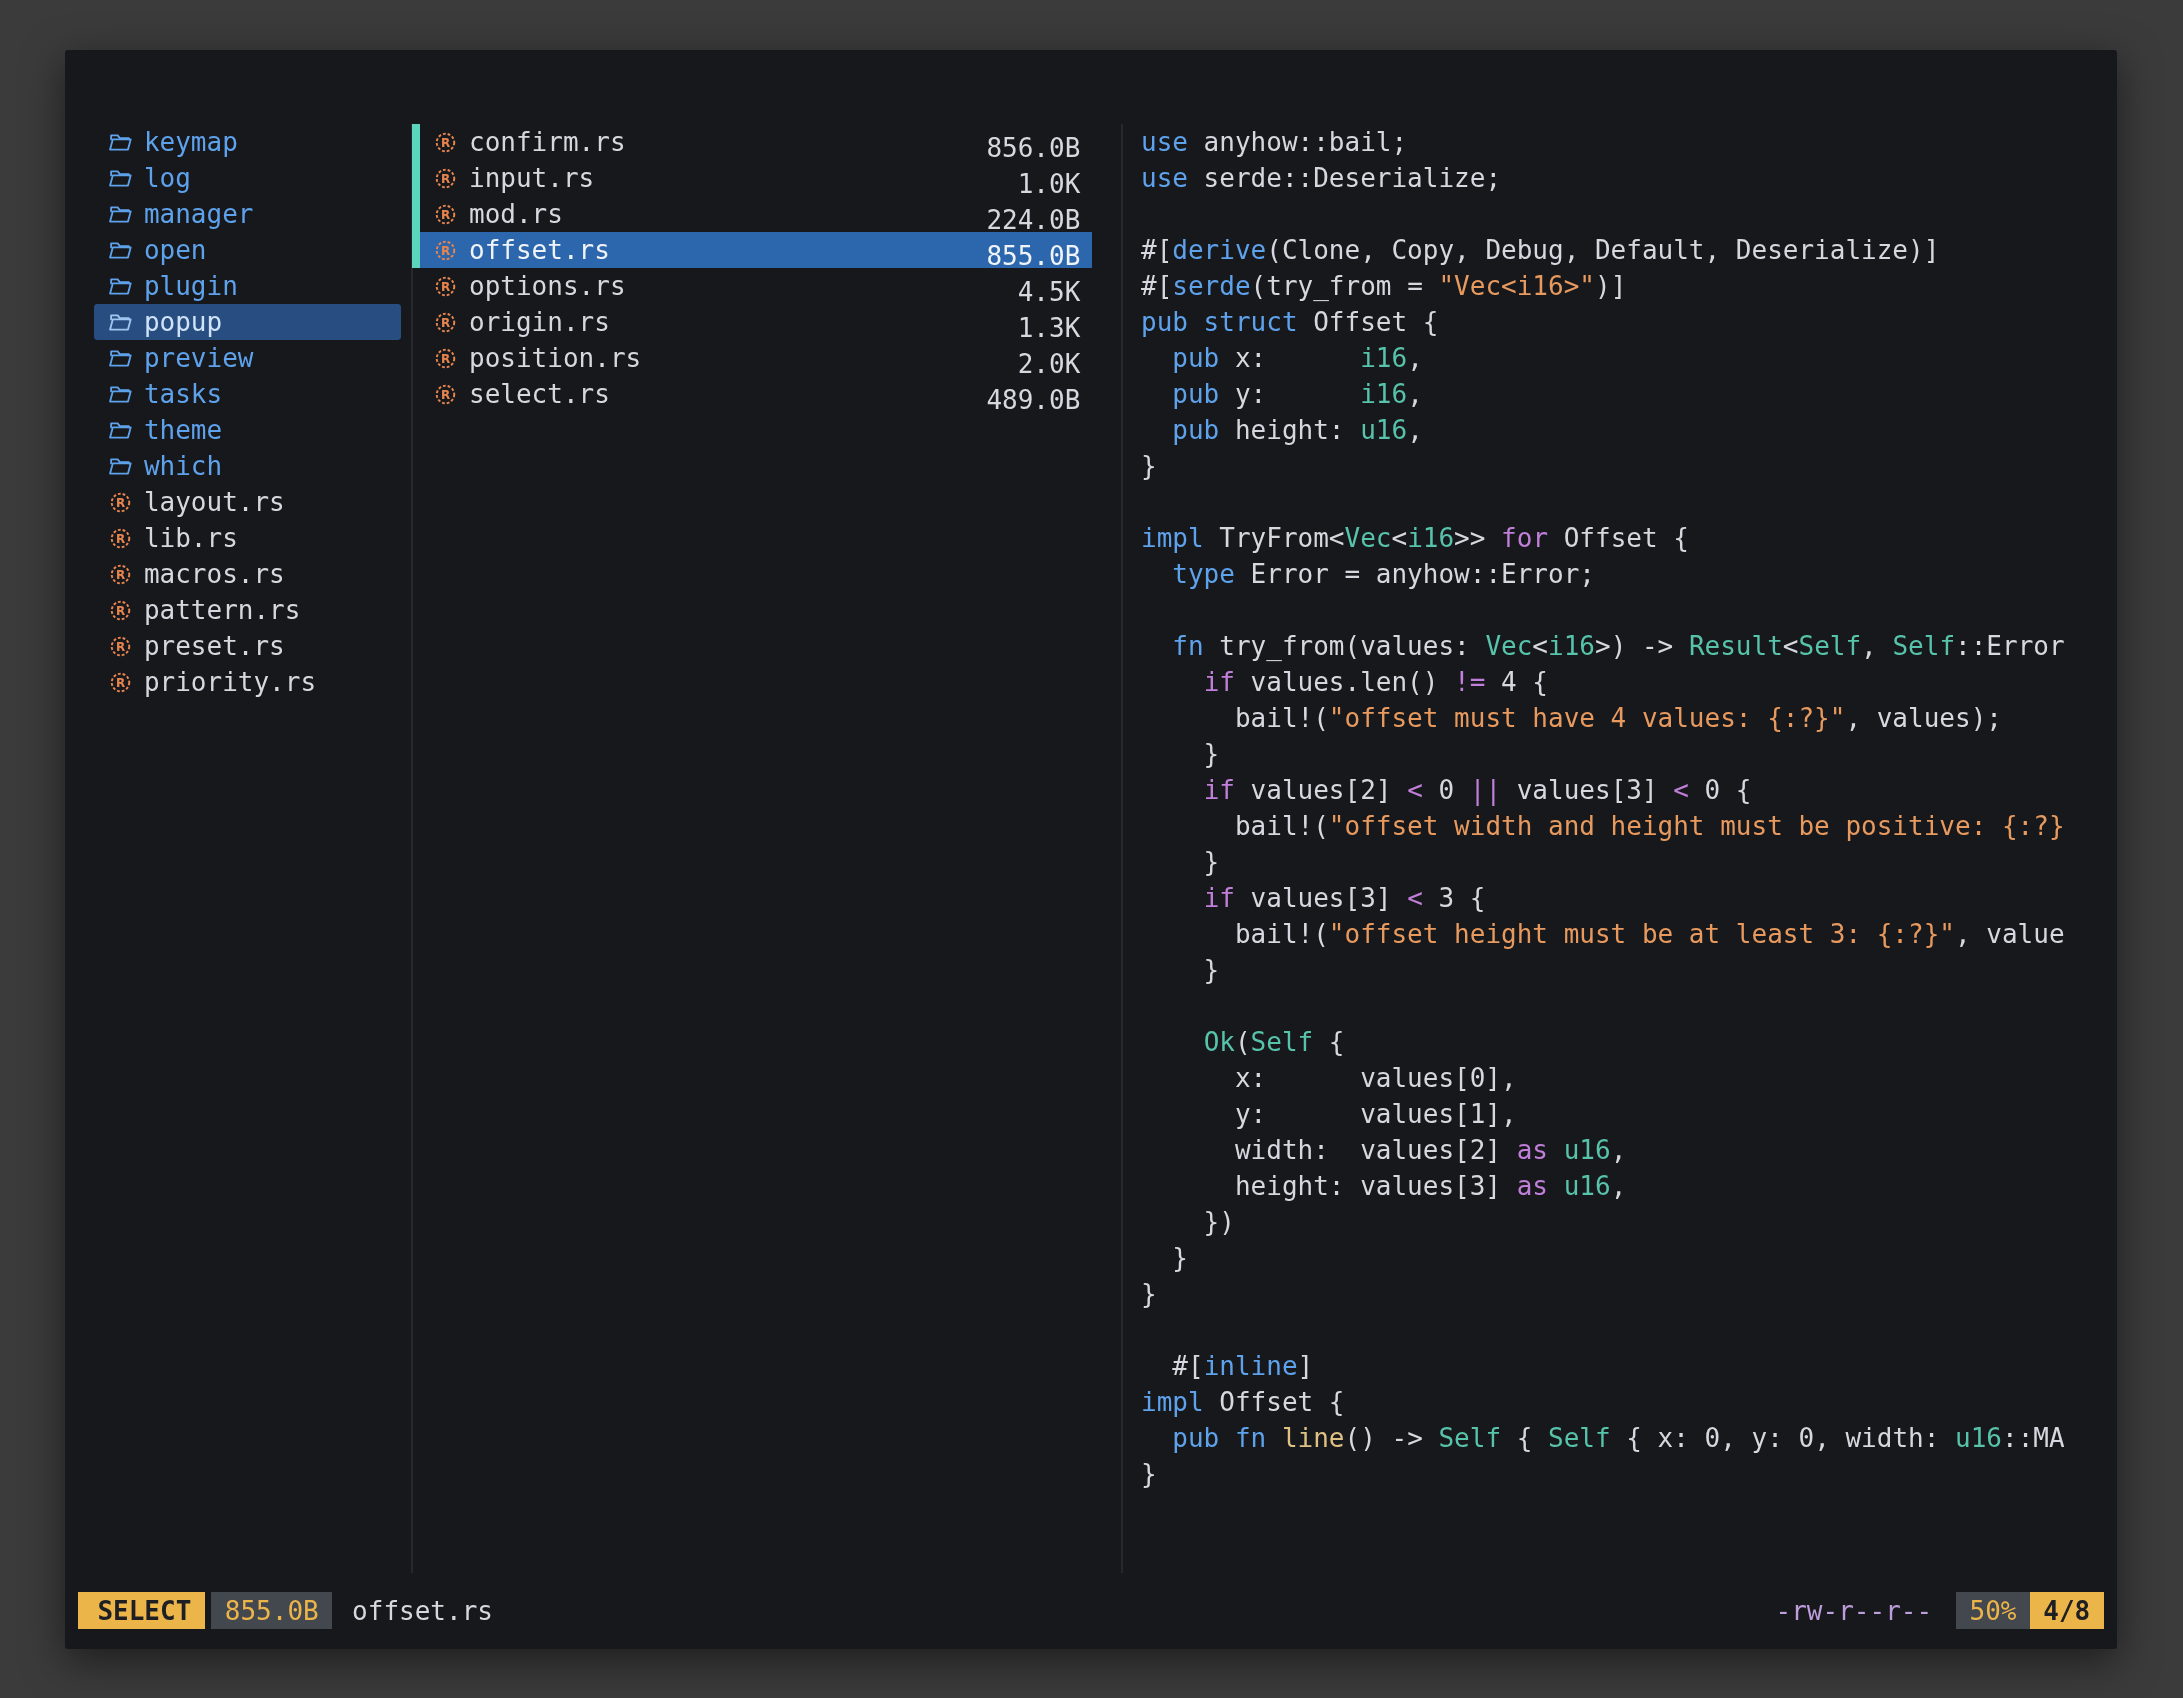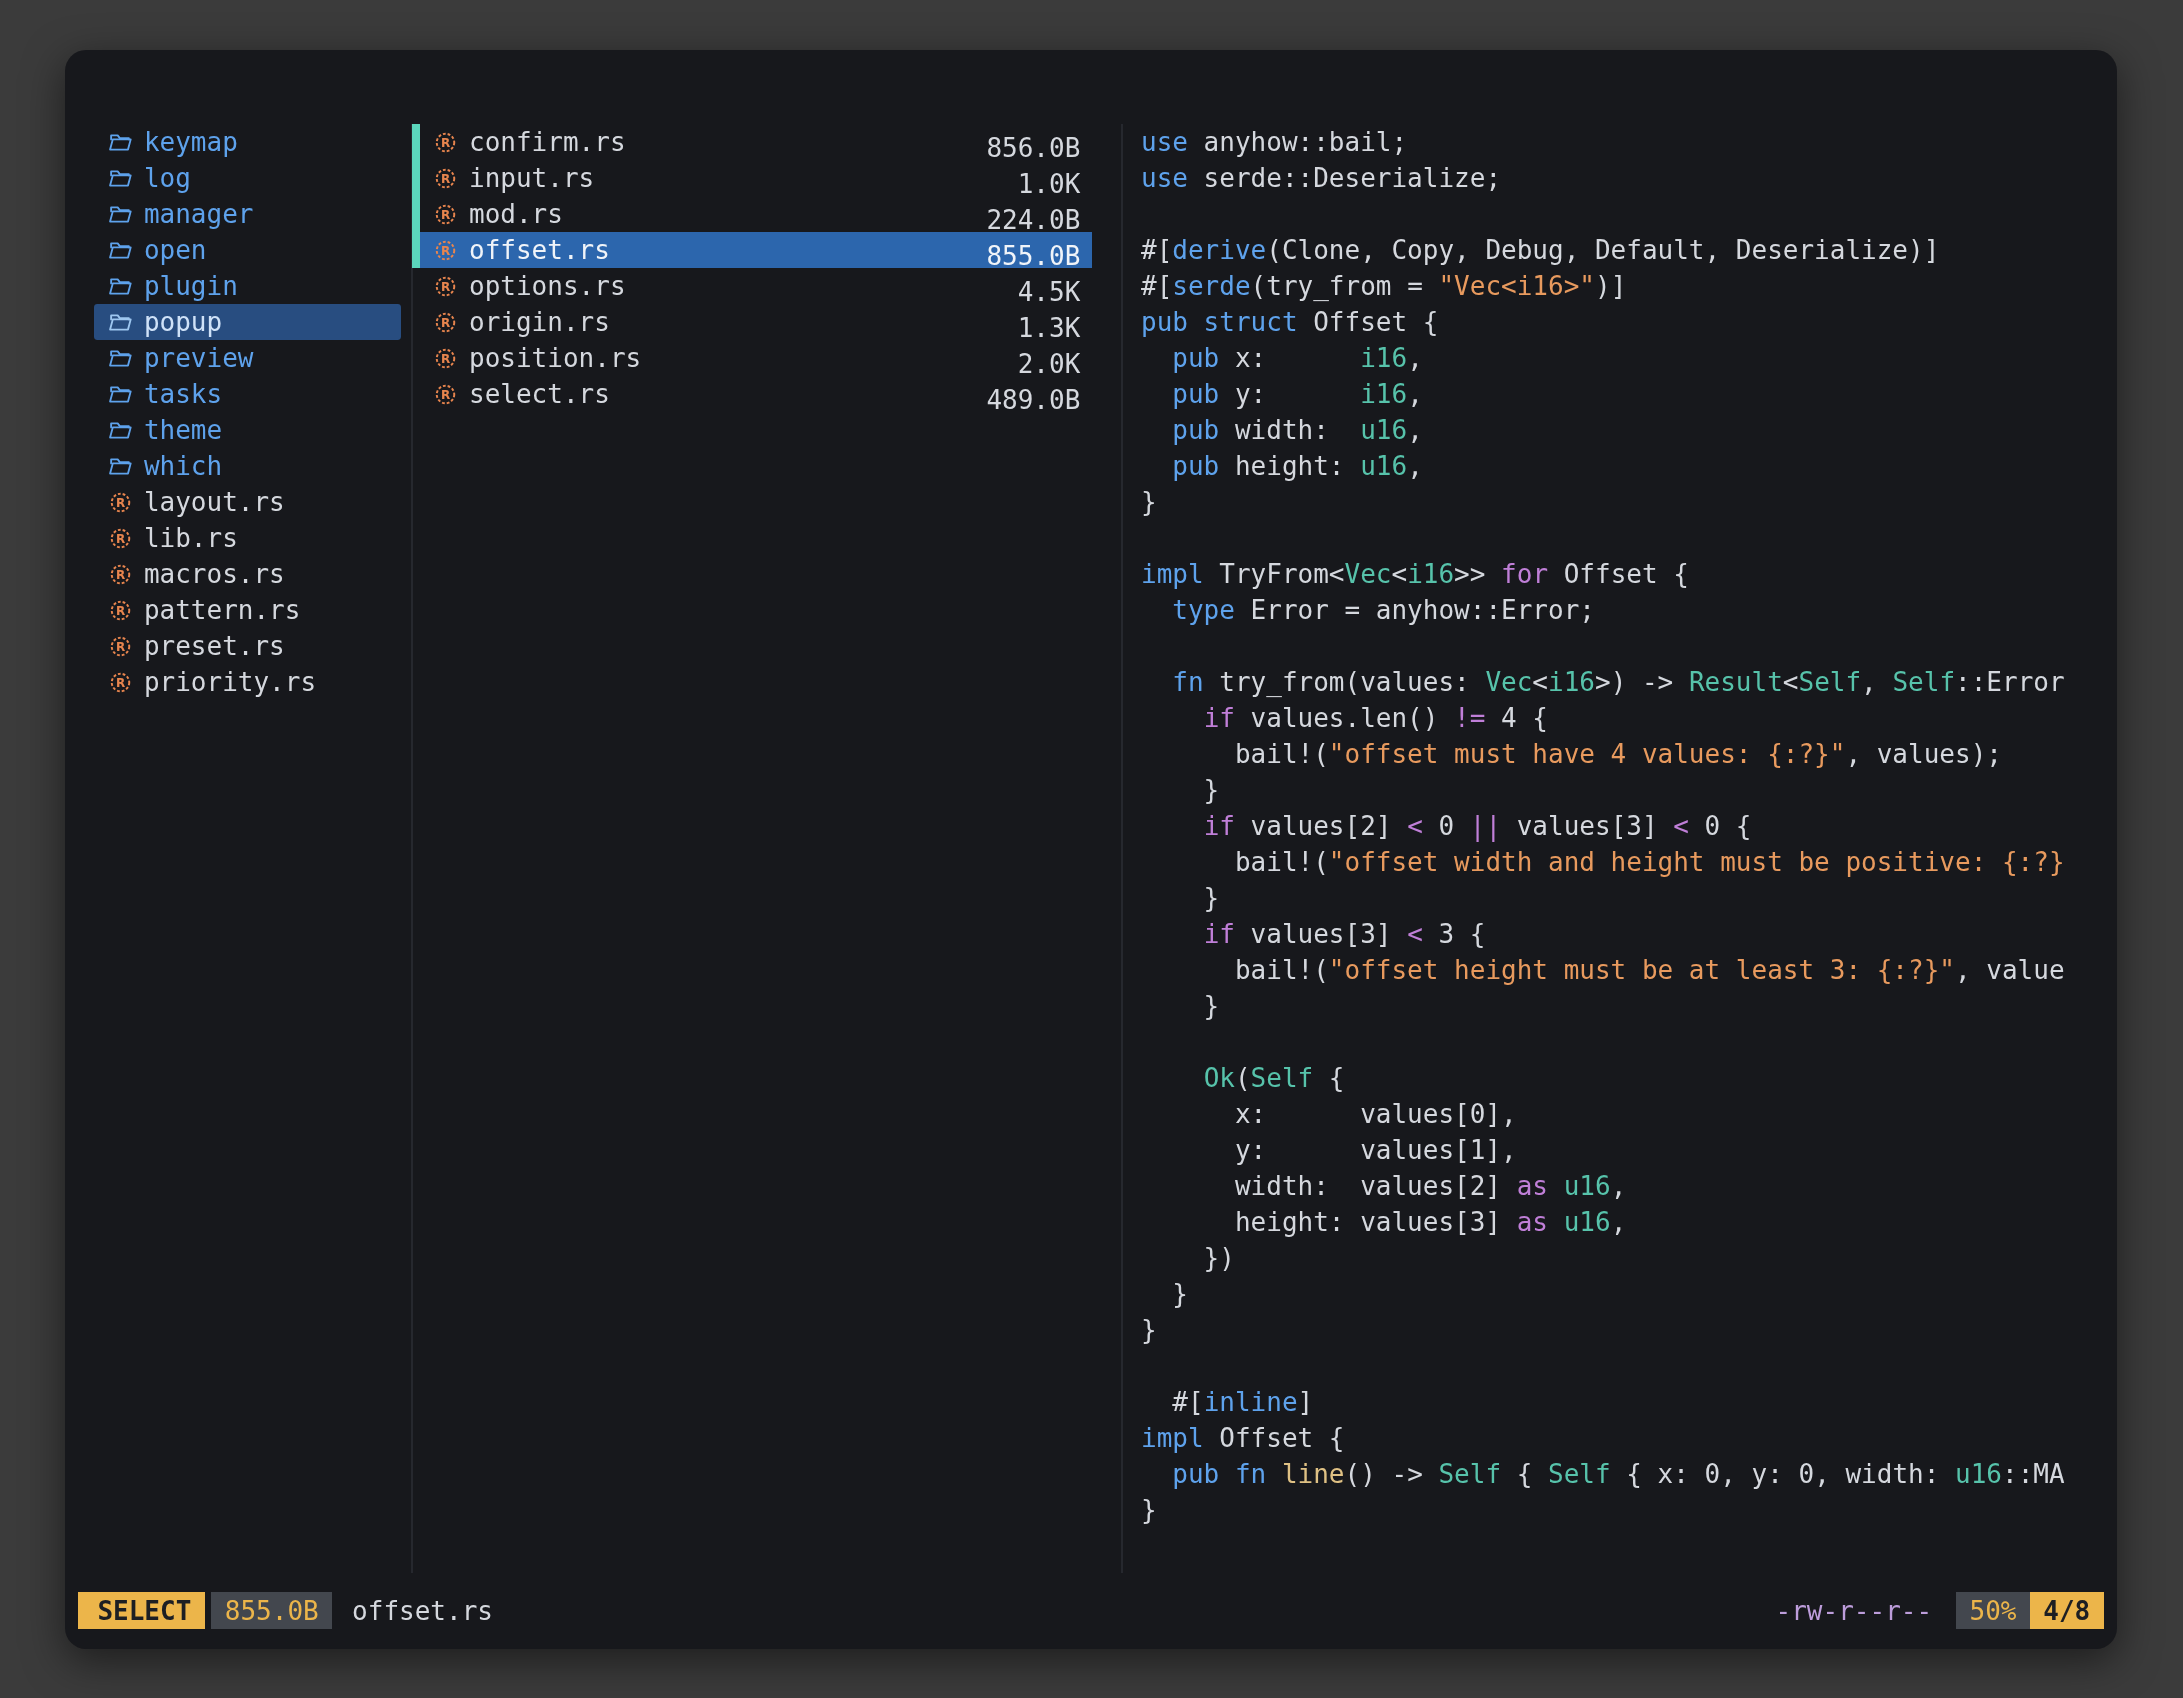--- a/index.html
+++ b/index.html
@@ -5,21 +5,21 @@
   * { margin:0; padding:0; box-sizing:border-box; }
   html,body {
     width:2183px; height:1698px;
     background:var(--bg_outer,#3b3b3b);
     font-family:"DejaVu Sans Mono", monospace;
     overflow:hidden; position:relative;
   }
   .window {
     position:absolute; left:65px; top:50px; width:2052px; height:1599px;
     background:var(--bg_window,#17181c);
-    border-radius:21px;
+    border-radius:3px;
     box-shadow:0 11.7px 40px rgba(0,0,0,.5);
     color:var(--text,#d5d8de);
     font-size:26px; line-height:36px;
     overflow:hidden;
   }
   .divider-v { position:absolute; top:74px; bottom:76px; width:1.7px; background:var(--divider,#26282e); }
   .divider-sidebar { left:346px; }
   .divider-preview { left:1056px; }
 
   
@@ -335,21 +335,20 @@
   <div class="preview">
 
   <div class="code-line"><span class="tok-k">use</span><span class="tok-d"> anyhow::bail;</span></div>
       <div class="code-line"><span class="tok-k">use</span><span class="tok-d"> serde::Deserialize;</span></div>
       <div class="code-line"></div>
       <div class="code-line"><span class="tok-d">#[</span><span class="tok-k">derive</span><span class="tok-d">(Clone, Copy, Debug, Default, Deserialize)]</span></div>
       <div class="code-line"><span class="tok-d">#[</span><span class="tok-k">serde</span><span class="tok-d">(try_from = </span><span class="tok-s">"Vec&lt;i16&gt;"</span><span class="tok-d">)]</span></div>
       <div class="code-line"><span class="tok-k">pub struct</span><span class="tok-d"> Offset {</span></div>
       <div class="code-line"><span class="tok-d">  </span><span class="tok-k">pub</span><span class="tok-d"> x:      </span><span class="tok-t">i16</span><span class="tok-d">,</span></div>
       <div class="code-line"><span class="tok-d">  </span><span class="tok-k">pub</span><span class="tok-d"> y:      </span><span class="tok-t">i16</span><span class="tok-d">,</span></div>
-      <div class="code-line"><span class="tok-d">  </span><span class="tok-k">pub</span><span class="tok-d"> width:  </span><span class="tok-t">u16</span><span class="tok-d">,</span></div>
       <div class="code-line"><span class="tok-d">  </span><span class="tok-k">pub</span><span class="tok-d"> height: </span><span class="tok-t">u16</span><span class="tok-d">,</span></div>
       <div class="code-line"><span class="tok-d">}</span></div>
       <div class="code-line"></div>
       <div class="code-line"><span class="tok-k">impl</span><span class="tok-d"> TryFrom&lt;</span><span class="tok-t">Vec</span><span class="tok-d">&lt;</span><span class="tok-t">i16</span><span class="tok-d">&gt;&gt; </span><span class="tok-p">for</span><span class="tok-d"> Offset {</span></div>
       <div class="code-line"><span class="tok-d">  </span><span class="tok-k">type</span><span class="tok-d"> Error = anyhow::Error;</span></div>
       <div class="code-line"></div>
       <div class="code-line"><span class="tok-d">  </span><span class="tok-k">fn</span><span class="tok-d"> try_from(values: </span><span class="tok-t">Vec</span><span class="tok-d">&lt;</span><span class="tok-t">i16</span><span class="tok-d">&gt;) -&gt; </span><span class="tok-t">Result</span><span class="tok-d">&lt;</span><span class="tok-t">Self</span><span class="tok-d">, </span><span class="tok-t">Self</span><span class="tok-d">::Error</span></div>
       <div class="code-line"><span class="tok-d">    </span><span class="tok-p">if</span><span class="tok-d"> values.len() </span><span class="tok-p">!=</span><span class="tok-d"> 4 {</span></div>
       <div class="code-line"><span class="tok-d">      bail!(</span><span class="tok-s">"offset must have 4 values: {:?}"</span><span class="tok-d">, values);</span></div>
       <div class="code-line"><span class="tok-d">    }</span></div>

